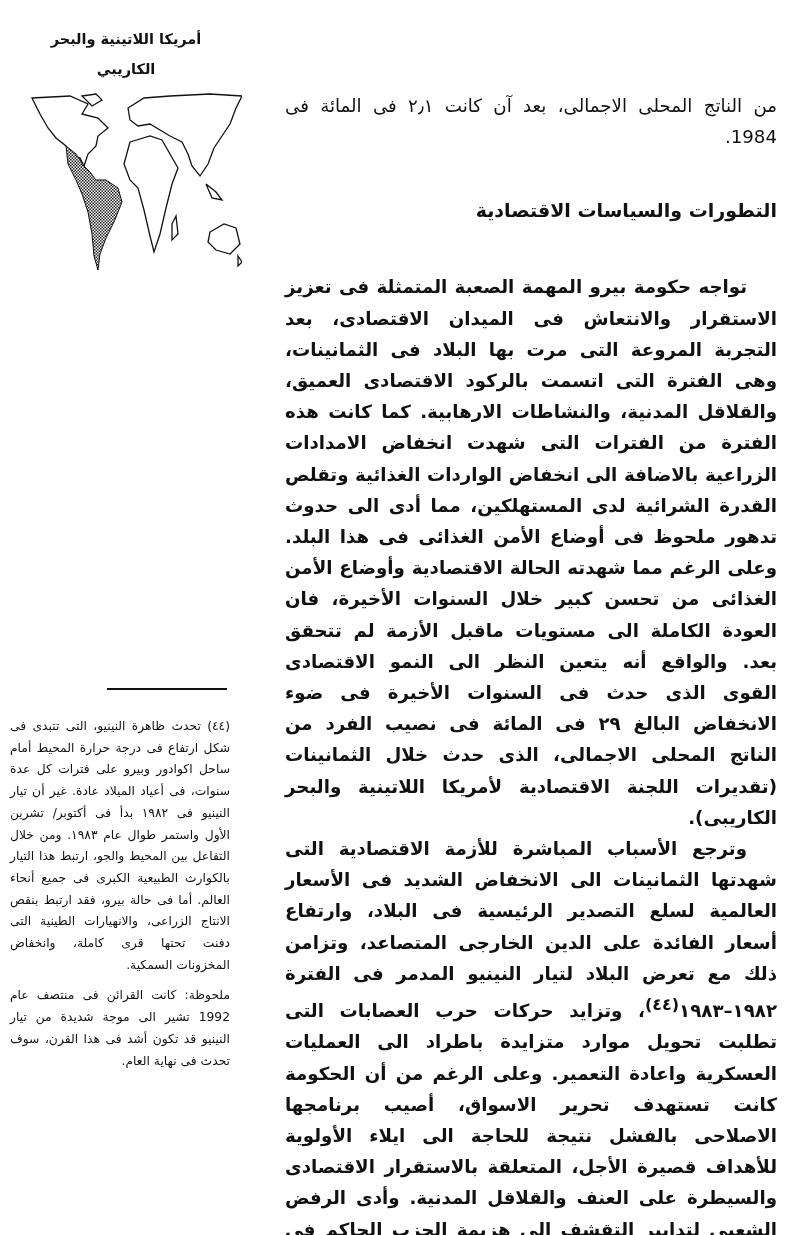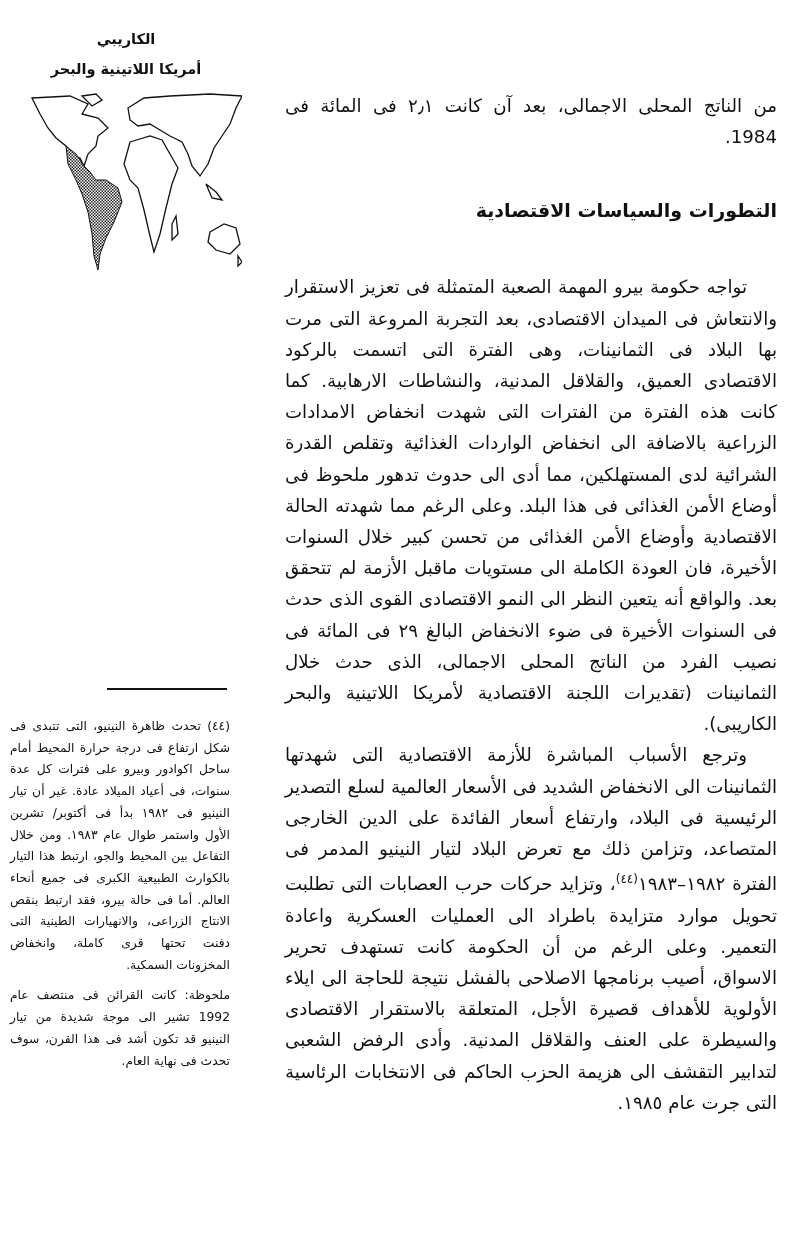--- a/index.html
+++ b/index.html
@@ -7,33 +7,33 @@
   .page { position: absolute; inset: 0; }
   .sidebar { position: absolute; left: 10px; top: 0; width: 232px; direction: rtl; }
   .map-caption { text-align: center; font-weight: bold; font-size: 14.5px; line-height: 30px; margin-top: 24px; }
   .map { width: 232px; height: 190px; margin-top: 0px; }
   .fn-rule { position: absolute; left: 107px; top: 688px; width: 120px; border-top: 2px solid #111; }
   .footnotes { position: absolute; left: 10px; top: 716px; width: 220px; direction: rtl; text-align: justify; font-size: 12.3px; line-height: 21.7px; }
   .footnotes p { margin: 0; }
   .footnotes p.note2 { margin-top: 9px; }
   .main { position: absolute; left: 285px; top: 90px; width: 492px; direction: rtl; text-align: justify; font-size: 18.2px; line-height: 31.2px; }
   .main p { margin: 0; }
-  .main p.indent { text-indent: 30px; }
+  .main p.indent { text-indent: 30px; font-weight: bold; }
   .main h2 { font-size: 19px; font-weight: bold; margin: 45px 0 48px 0; line-height: 26px; }
-  sup { font-size: 12px; }
+  sup { font-size: 16px; }
 </style>
 </head>
 <body>
 
 <div class="page">
 
   <div class="sidebar">
     <div class="map-caption">
+      <div>أمريكا اللاتينية والبحر</div>
       <div>الكاريبي</div>
-      <div>أمريكا اللاتينية والبحر</div>
     </div>
     <svg class="map" viewBox="0 0 232 190" xmlns="http://www.w3.org/2000/svg">
       <defs>
         <pattern id="dots" width="3" height="3" patternUnits="userSpaceOnUse">
           <rect width="3" height="3" fill="#fff"></rect>
           <rect width="1.5" height="1.5" fill="#222"></rect>
           <rect x="1.5" y="1.5" width="1.5" height="1.5" fill="#222"></rect>
         </pattern>
       </defs>
       <g fill="none" stroke="#111" stroke-width="1.3">

